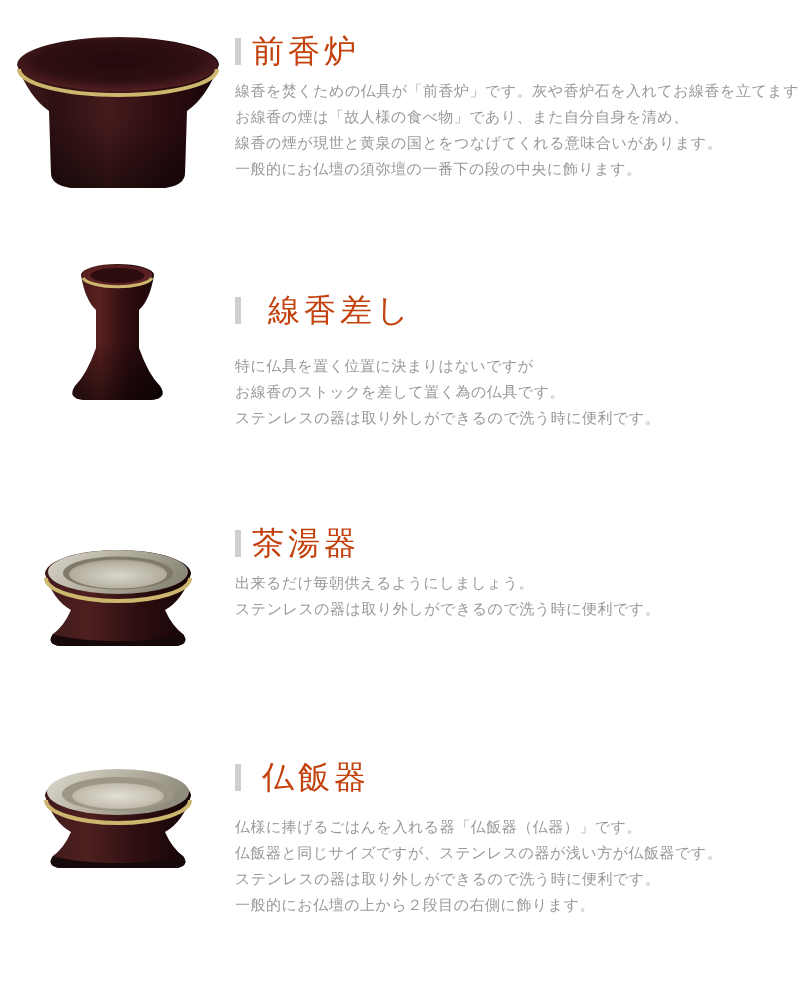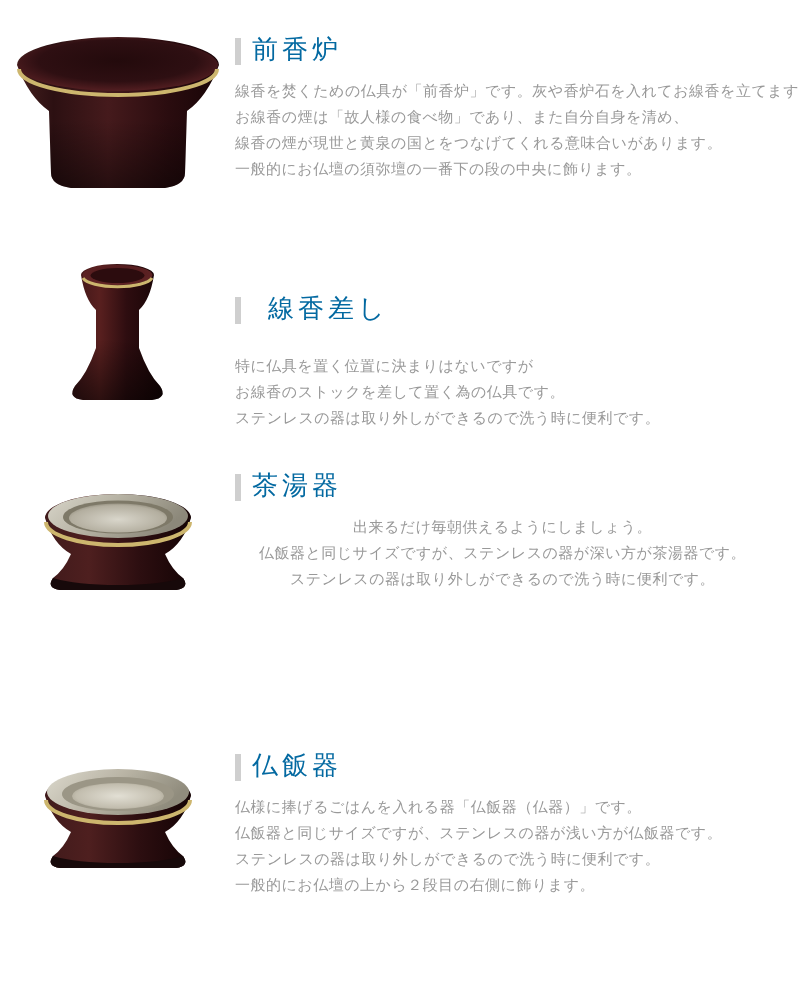--- a/index.html
+++ b/index.html
@@ -37,23 +37,23 @@
     margin-bottom: 12px;
   }
   .title-marker {
     width: 6px;
     height: 27px;
     background: #cfcfcf;
     margin-right: 11px;
     flex-shrink: 0;
   }
   .section-title {
-    font-family: Liberation Mono, monospace;
-    font-size: 26px;
-    color: #0369a1;
+    font-family: Liberation Serif, serif;
+    font-size: 32px;
+    color: #c2410c;
     letter-spacing: 4px;
     line-height: 30px;
     font-weight: 400;
   }
   .body-text p {
     margin: 0;
     font-size: 15px;
     line-height: 26px;
     color: #999999;
     letter-spacing: 0.5px;
@@ -61,21 +61,21 @@
   }
   
   #section-1 { top: 20px; }
   #section-1 .img-col  { padding-top: 5px; }
   #section-1 .txt-col  { padding-top: 16px; }
 
   #section-2 { top: 255px; }
   #section-2 .img-col  { padding-top: 3px; }
   #section-2 .txt-col  { padding-top: 24px; }
 
-  #section-3 { top: 468px; text-align: center; }
+  #section-3 { top: 524px; }
   #section-3 .img-col  { padding-top: 8px; }
   #section-3 .txt-col  { padding-top: 4px; }
 
   #section-4 { top: 748px; }
   #section-4 .img-col  { padding-top: 4px; }
   #section-4 .txt-col  { padding-top: 4px; }
 
   svg { display: block; }
 </style>
 </head>
@@ -192,21 +192,20 @@
       <path d="M6,46 A72,23 0 0 0 150,46" fill="none" stroke="#cdb66e" stroke-width="4"></path>
     </svg>
   </div>
   <div class="txt-col">
     <div class="title-row">
       <span class="title-marker"></span>
       <h2 class="section-title" style="margin:0">茶湯器</h2>
     </div>
     <div class="body-text">
       <p>出来るだけ毎朝供えるようにしましょう。</p>
-      <p>仏飯器と同じサイズですが、ステンレスの器が深い方が茶湯器です。</p>
       <p>ステンレスの器は取り外しができるので洗う時に便利です。</p>
     </div>
   </div>
 </div>
 
 <div class="section" id="section-4">
   <div class="img-col">
     <svg viewBox="0 0 156 128" width="156" height="128">
       <defs>
         <linearGradient id="body4" x1="0" y1="0" x2="1" y2="0">
@@ -230,21 +229,21 @@
       <path d="M13,104 Q6,114 20,116 L136,116 Q150,114 143,104 Q120,111 78,111 Q36,111 13,104 Z" fill="#17090a"></path>
       <ellipse cx="78" cy="40" rx="71" ry="23" fill="url(#steel4)"></ellipse>
       <ellipse cx="78" cy="42" rx="56" ry="17" fill="#9b9686"></ellipse>
       <ellipse cx="78" cy="44" rx="46" ry="13" fill="url(#bowl4)"></ellipse>
       <path d="M6,48 A72,23 0 0 0 150,48" fill="none" stroke="#cdb66e" stroke-width="4"></path>
     </svg>
   </div>
   <div class="txt-col">
     <div class="title-row">
       <span class="title-marker"></span>
-      <h2 class="section-title" style="margin:0">仏飯器</h2>
+      <h2 class="section-title" style="margin:10px">仏飯器</h2>
     </div>
     <div class="body-text">
       <p>仏様に捧げるごはんを入れる器「仏飯器（仏器）」です。</p>
       <p>仏飯器と同じサイズですが、ステンレスの器が浅い方が仏飯器です。</p>
       <p>ステンレスの器は取り外しができるので洗う時に便利です。</p>
       <p>一般的にお仏壇の上から２段目の右側に飾ります。</p>
     </div>
   </div>
 </div>
 

